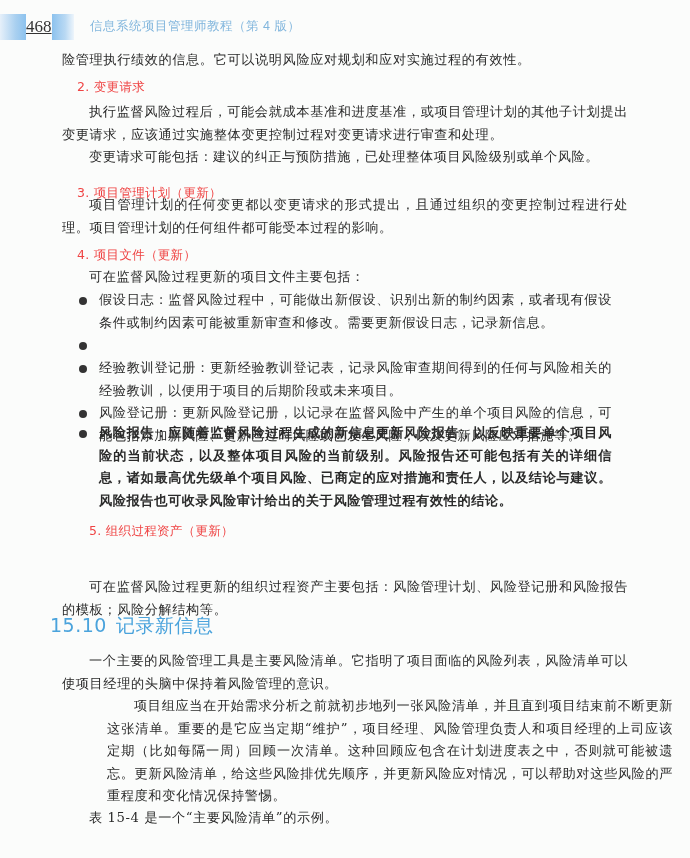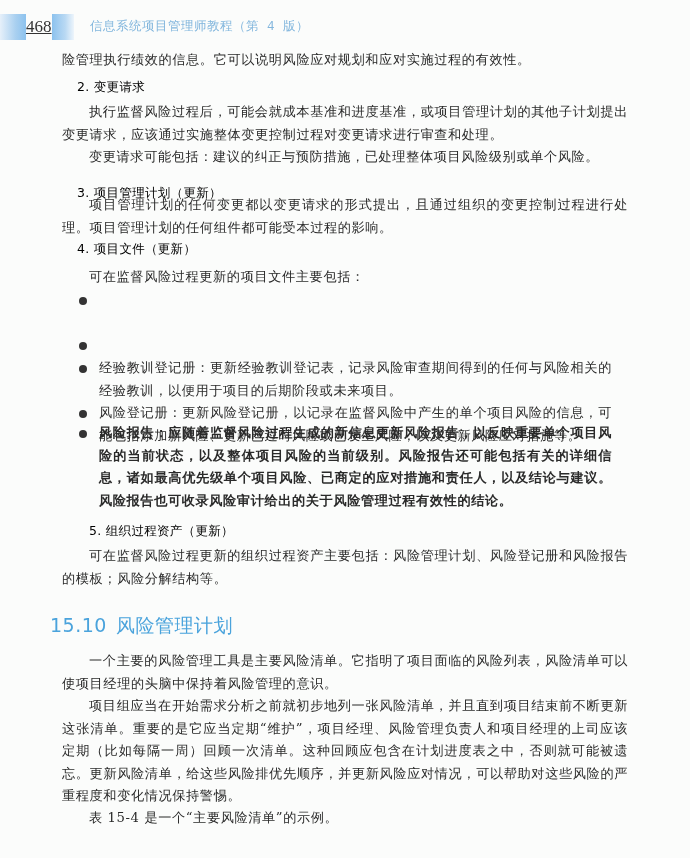--- a/index.html
+++ b/index.html
@@ -23,36 +23,36 @@
       line-height: 22px;
       text-decoration: underline;
     }
     .hdr-bar-right {
       position: absolute; left: 52px; top: 0; width: 22px; height: 26px;
       background: linear-gradient(to right, #8cc2ee, #b9d9f3 60%, #eef5fb);
     }
     .book-title {
       position: absolute; left: 90px; top: 4px;
       font-size: 12.5px; color: #82b6dd; letter-spacing: 0.5px;
-      font-family: Liberation Mono, monospace;
+      font-family: Liberation Sans, sans-serif;
       text-align: right;
     }
     .content {
       position: absolute; left: 50px; top: 0; width: 566px;
     }
     .p {
       position: absolute; left: 0; width: 566px;
       font-size: 13.2px; line-height: 22.6px; letter-spacing: 0.6px;
       text-indent: 27px; text-align: justify; padding-left: 12px;
     }
     .p.noindent { text-indent: 0; }
     .subhead {
       position: absolute; left: 27px;
       font-family: "DejaVu Sans", sans-serif;
-      font-size: 12.5px; color: #000000; letter-spacing: 0.3px;
+      font-size: 12.5px; color: #ef4444; letter-spacing: 0.3px;
     }
     .bullet {
       position: absolute; left: 27px; width: 535px;
       font-size: 13.2px; line-height: 22.6px; letter-spacing: 0.6px;
       padding-left: 22px; box-sizing: border-box; text-align: justify;
     }
     .bullet .dot {
       position: absolute; left: 2px; top: 8px;
       width: 8px; height: 8px; border-radius: 50%; background: #333;
     }
@@ -76,45 +76,46 @@
 <div class="content">
   <div class="p noindent" style="top:49px;">险管理执行绩效的信息。它可以说明风险应对规划和应对实施过程的有效性。</div>
 
   <div class="subhead" style="top:79px;">2. 变更请求</div>
   <div class="p" style="top:101px;">执行监督风险过程后，可能会就成本基准和进度基准，或项目管理计划的其他子计划提出变更请求，应该通过实施整体变更控制过程对变更请求进行审查和处理。</div>
   <div class="p" style="top:146px;">变更请求可能包括：建议的纠正与预防措施，已处理整体项目风险级别或单个风险。</div>
 
   <div class="subhead" style="top:172px;margin-top:13px;">3. 项目管理计划（更新）</div>
   <div class="p" style="top:194px;">项目管理计划的任何变更都以变更请求的形式提出，且通过组织的变更控制过程进行处理。项目管理计划的任何组件都可能受本过程的影响。</div>
 
-  <div class="subhead" style="top:241px;">4. 项目文件（更新）</div>
+  <div class="subhead" style="top:247px;">4. 项目文件（更新）</div>
   <div class="p" style="top:266px;">可在监督风险过程更新的项目文件主要包括：</div>
 
   <div class="bullet" style="top:289px;">
     <span class="dot"></span>
+    <span>假设日志：监督风险过程中，可能做出新假设、识别出新的制约因素，或者现有假设条件或制约因素可能被重新审查和修改。需要更新假设日志，记录新信息。</span>
   </div>
   <div class="bullet" style="top:334px;">
     <span class="dot"></span>
   </div>
   <div class="bullet" style="top:357px;font-family:Liberation Serif, serif;">
     <span class="dot"></span>
     <span>经验教训登记册：更新经验教训登记表，记录风险审查期间得到的任何与风险相关的经验教训，以便用于项目的后期阶段或未来项目。</span>
   </div>
   <div class="bullet" style="top:402px;">
     <span class="dot"></span>
     <span>风险登记册：更新风险登记册，以记录在监督风险中产生的单个项目风险的信息，可能包括添加新风险、更新已过时风险或已发生风险，以及更新风险应对措施等。</span>
   </div>
   <div class="bullet" style="top:422px;font-weight:bold;">
     <span class="dot"></span>
     <span>风险报告：应随着监督风险过程生成的新信息更新风险报告，以反映重要单个项目风险的当前状态，以及整体项目风险的当前级别。风险报告还可能包括有关的详细信息，诸如最高优先级单个项目风险、已商定的应对措施和责任人，以及结论与建议。风险报告也可收录风险审计给出的关于风险管理过程有效性的结论。</span>
   </div>
 
   <div class="subhead" style="top:523px;margin-left:12px;">5. 组织过程资产（更新）</div>
-  <div class="p" style="top:545px;">可在监督风险过程更新的组织过程资产主要包括：风险管理计划、风险登记册和风险报告的模板；风险分解结构等。</div>
+  <div class="p" style="top:576px;">可在监督风险过程更新的组织过程资产主要包括：风险管理计划、风险登记册和风险报告的模板；风险分解结构等。</div>
 
   <div class="section-title">
-    <span class="num">15.10</span><span>风险管理计划</span>
+    <span class="num">15.10</span><span>记录新信息</span>
   </div>
 
   <div class="p" style="top:650px;">一个主要的风险管理工具是主要风险清单。它指明了项目面临的风险列表，风险清单可以使项目经理的头脑中保持着风险管理的意识。</div>
-  <div class="p" style="top:695px;">项目组应当在开始需求分析之前就初步地列一张风险清单，并且直到项目结束前不断更新这张清单。重要的是它应当定期“维护”，项目经理、风险管理负责人和项目经理的上司应该定期（比如每隔一周）回顾一次清单。这种回顾应包含在计划进度表之中，否则就可能被遗忘。更新风险清单，给这些风险排优先顺序，并更新风险应对情况，可以帮助对这些风险的严重程度和变化情况保持警惕。</div>
+  <div class="p" style="top:695px;margin-left:45px;">项目组应当在开始需求分析之前就初步地列一张风险清单，并且直到项目结束前不断更新这张清单。重要的是它应当定期“维护”，项目经理、风险管理负责人和项目经理的上司应该定期（比如每隔一周）回顾一次清单。这种回顾应包含在计划进度表之中，否则就可能被遗忘。更新风险清单，给这些风险排优先顺序，并更新风险应对情况，可以帮助对这些风险的严重程度和变化情况保持警惕。</div>
   <div class="p" style="top:807px;">表 15-4 是一个“主要风险清单”的示例。</div>
 </div>
 
 </body></html>

